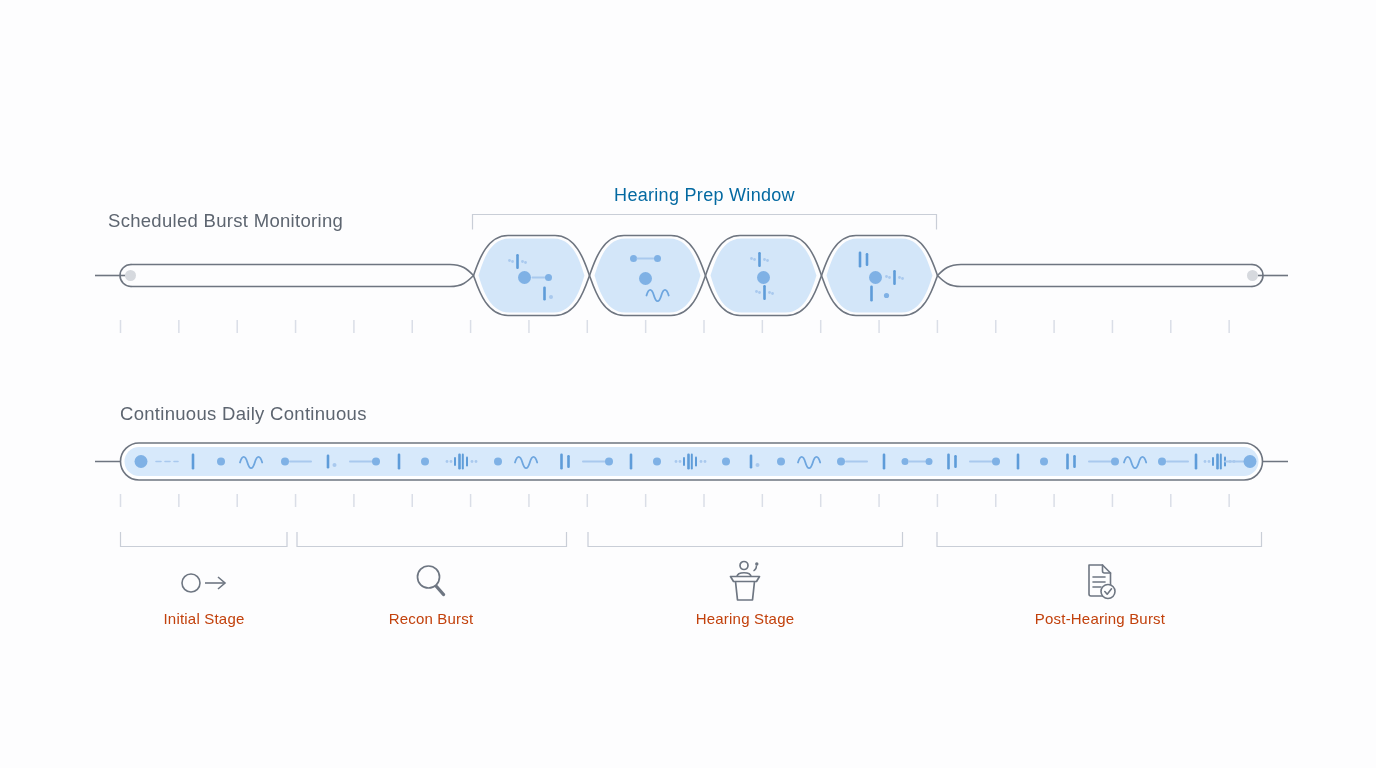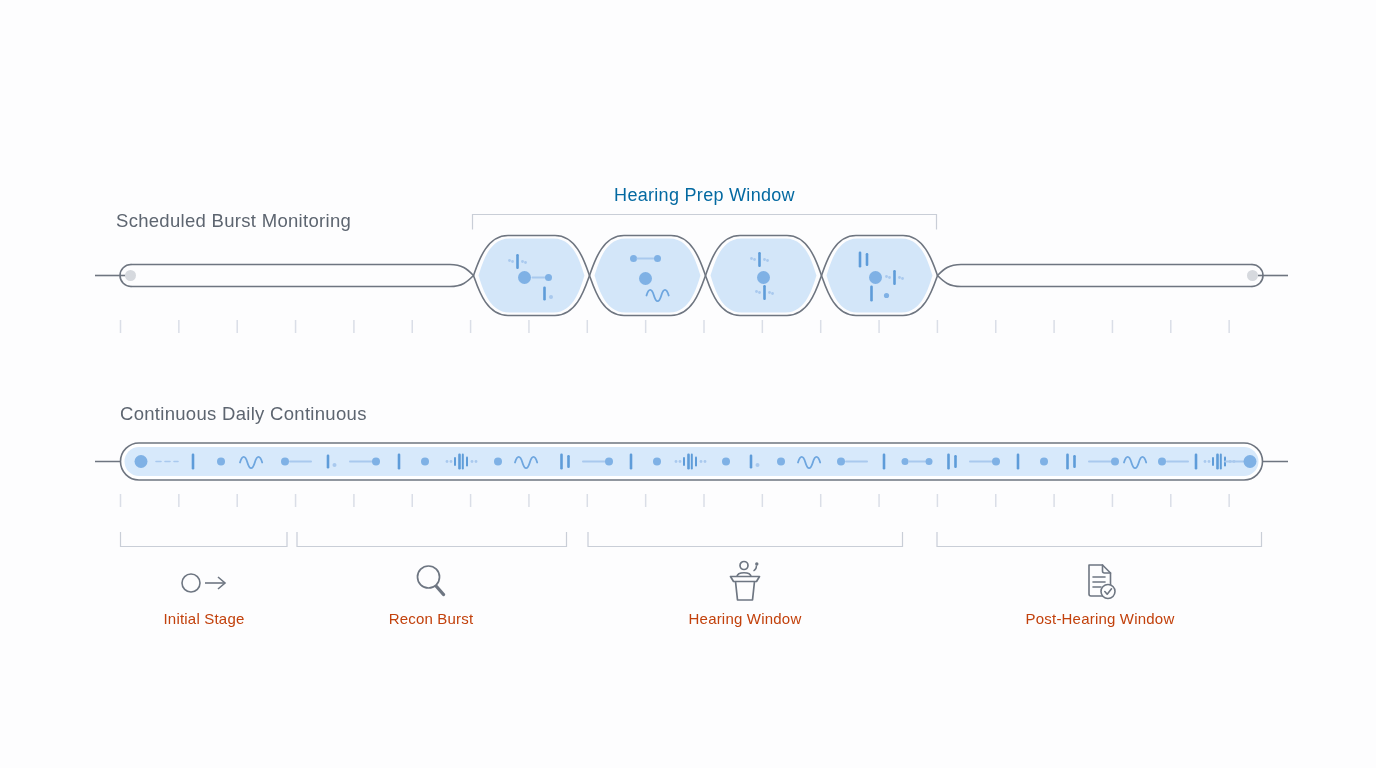--- a/index.html
+++ b/index.html
@@ -330,21 +330,21 @@
   </g>
 
   <g fill="none" stroke="#c9ced7" stroke-width="1.2">
     <path d="M 120.5,532 L 120.5,546.5 L 287,546.5 L 287,532"></path>
     <path d="M 297,532 L 297,546.5 L 566.5,546.5 L 566.5,532"></path>
     <path d="M 588,532 L 588,546.5 L 902.5,546.5 L 902.5,532"></path>
     <path d="M 937,532 L 937,546.5 L 1261.5,546.5 L 1261.5,532"></path>
   </g>
 </svg>
 
-<div class="floating-text row-title" style="left:116px;top:210px;">Scheduled Burst Monitoring</div>
+<div class="floating-text row-title" style="left:108px;top:210px;">Scheduled Burst Monitoring</div>
 
 <div class="floating-text window-title">Hearing Prep Window</div>
 
 <div class="floating-text row-title" style="left:120px;top:403px;">Continuous Daily Continuous</div>
 
 <div class="stage" style="left:204px;">
   <div class="icon-box">
     <svg width="48" height="26" viewBox="0 0 48 26" fill="none" stroke="#6e7682" stroke-width="1.6">
       <circle cx="11" cy="14" r="9"></circle>
       <line x1="25" y1="14" x2="44" y2="14"></line>
@@ -368,29 +368,29 @@
   <div class="icon-box">
     <svg width="40" height="46" viewBox="0 0 40 46" fill="none" stroke="#6e7682" stroke-width="1.7" stroke-linejoin="round">
       <circle cx="19" cy="6.5" r="4"></circle>
       <path d="M 12,17.5 C 12.8,12.5 25.2,12.5 26,17.5"></path>
       <path d="M 28.5,12 C 30.8,10.8 31.5,8.5 31.5,6.5" stroke-width="1.4"></path>
       <circle cx="31.8" cy="5" r="1.7" fill="#6e7682" stroke="none"></circle>
       <path d="M 5.5,17.5 L 34.5,17.5 L 31.5,22.5 L 8.5,22.5 Z"></path>
       <path d="M 10.5,22.5 L 12.5,41 L 27.5,41 L 29.5,22.5"></path>
     </svg>
   </div>
-  <div class="stage-label">Hearing Window</div>
+  <div class="stage-label">Hearing Stage</div>
 </div>
 
 <div class="stage" style="left:1100px;">
   <div class="icon-box">
     <svg width="40" height="44" viewBox="0 0 40 44" fill="none" stroke="#6e7682" stroke-width="1.6" stroke-linejoin="round" stroke-linecap="round">
       <path d="M 9,5 H 22.5 L 30.5,13 V 34 Q 30.5,36 28.5,36 H 11 Q 9,36 9,34 Z"></path>
       <path d="M 22.5,5 V 11 Q 22.5,13 24.5,13 H 30.5"></path>
       <line x1="13" y1="17" x2="25" y2="17"></line>
       <line x1="13" y1="22" x2="25" y2="22"></line>
       <line x1="13" y1="27" x2="21" y2="27"></line>
       <circle cx="28" cy="31.5" r="7" fill="#fdfdfe"></circle>
       <path d="M 24.8,31.5 L 27.2,34.2 L 31.5,28.8"></path>
     </svg>
   </div>
-  <div class="stage-label">Post-Hearing Window</div>
+  <div class="stage-label">Post-Hearing Burst</div>
 </div>
 
 </body></html>

